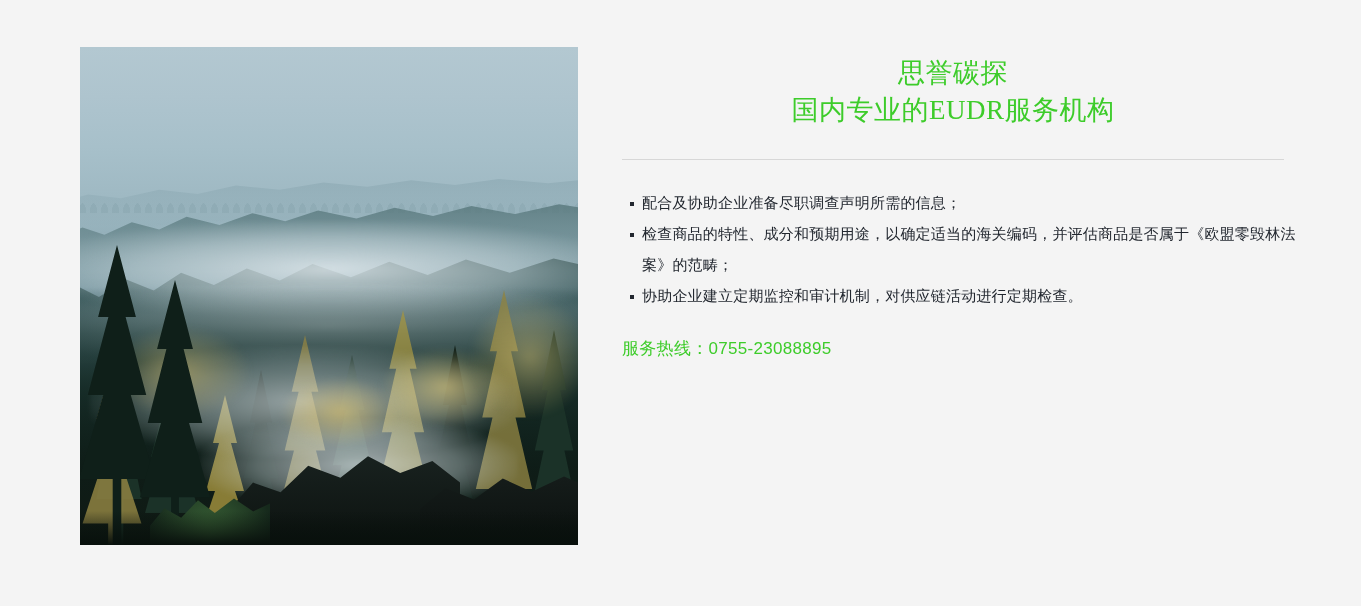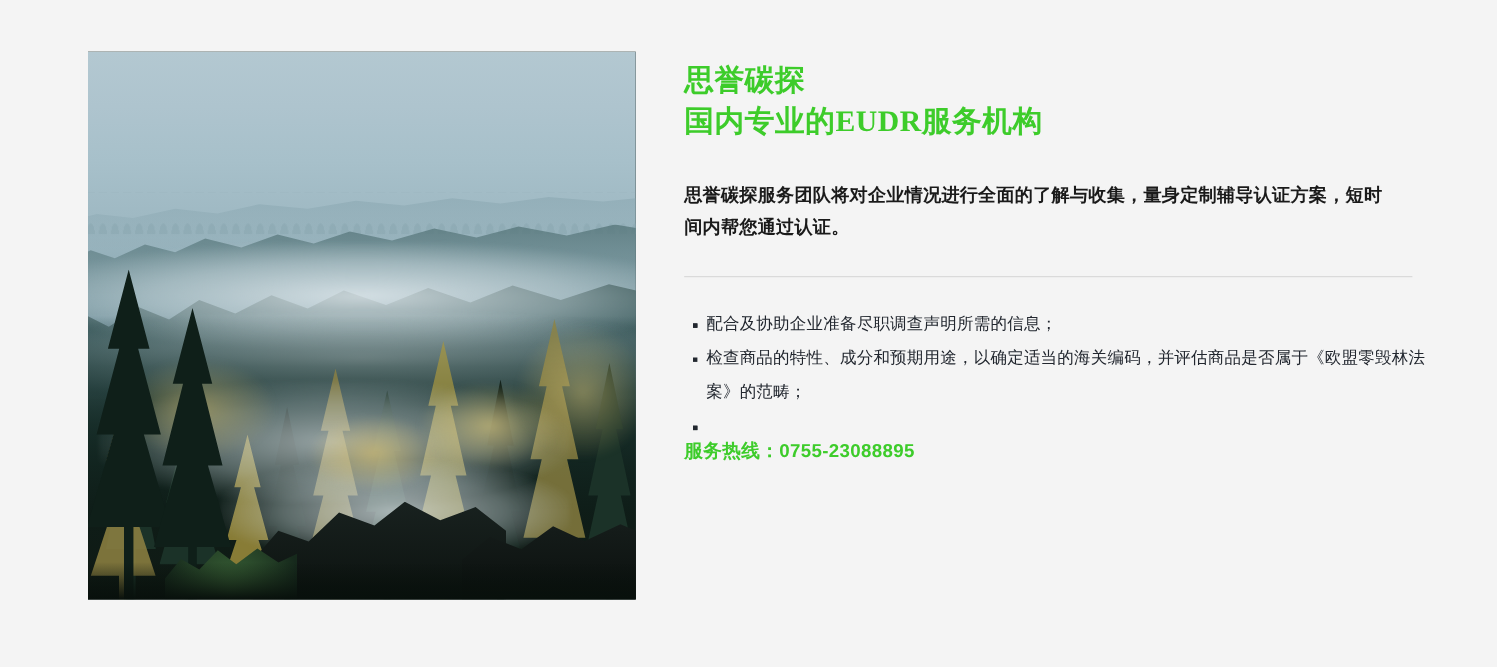--- a/index.html
+++ b/index.html
@@ -137,21 +137,22 @@
     font-family: "Liberation Serif", "DejaVu Serif", serif;
     font-size: 27px;
     line-height: 37px;
     letter-spacing: .5px;
     margin: 0;
     padding-top: 8px;
   }
   .headline .l1,
   .headline .l2 {
     display: block;
-    font-weight: 700;
+    font-weight: 400;
+    text-align: center;
   }
   .subtitle {
     font-family: "Liberation Serif", "DejaVu Serif", serif;
     font-weight: bold;
     font-size: 16.5px;
     line-height: 29px;
     color: #1a1a1a;
     margin: 0;
     padding-top: 34px;
     width: 650px;
@@ -181,21 +182,21 @@
   .bullets li .marker {
     position: absolute;
     left: 8px;
     top: 14px;
     width: 4px;
     height: 4px;
     background: #2b3340;
   }
   .hotline {
     font-family: "Liberation Sans", "DejaVu Sans", sans-serif;
-    font-weight: bold;
+    font-weight: normal;
     font-size: 17px;
     letter-spacing: .3px;
     padding-top: 25px;
   }
 </style>
 </head>
 <body>
 
 <div class="page">
 
@@ -243,40 +244,40 @@
     </div>
   </div>
 
   <div class="content">
 
     <h1 class="headline">
       <span class="l1" style="color: rgb(61, 204, 42);">思誉碳探</span>
       <span class="l2" style="color: rgb(61, 204, 42);">国内专业的EUDR服务机构</span>
     </h1>
 
-    <p class="subtitle">思誉碳探服务团队将对企业情况进行全面的了解与收集，量身定制辅导认证方案，短时间内帮您通过认证。</p>
 
     <div class="divider" style="background: rgb(215, 215, 215);"></div>
 
     <ul class="bullets">
       <li>
         <span class="marker" style="background: rgb(34, 39, 47);"></span>
       </li>
       <li>
         <span class="marker" style="background: rgb(34, 39, 47);"></span>
         <span>配合及协助企业准备尽职调查声明所需的信息；</span>
       </li>
       <li>
         <span class="marker" style="background: rgb(34, 39, 47);"></span>
         <span>检查商品的特性、成分和预期用途，以确定适当的海关编码，并评估商品是否属于《欧盟零毁林法案》的范畴；</span>
       </li>
       <li>
         <span class="marker" style="background: rgb(34, 39, 47);"></span>
       </li>
       <li>
         <span class="marker" style="background: rgb(34, 39, 47);"></span>
+        <span>协助企业建立定期监控和审计机制，对供应链活动进行定期检查。</span>
       </li>
     </ul>
 
     <div class="hotline" style="color: rgb(61, 204, 42);">服务热线：0755-23088895</div>
 
   </div>
 </div>
 
 </body></html>

